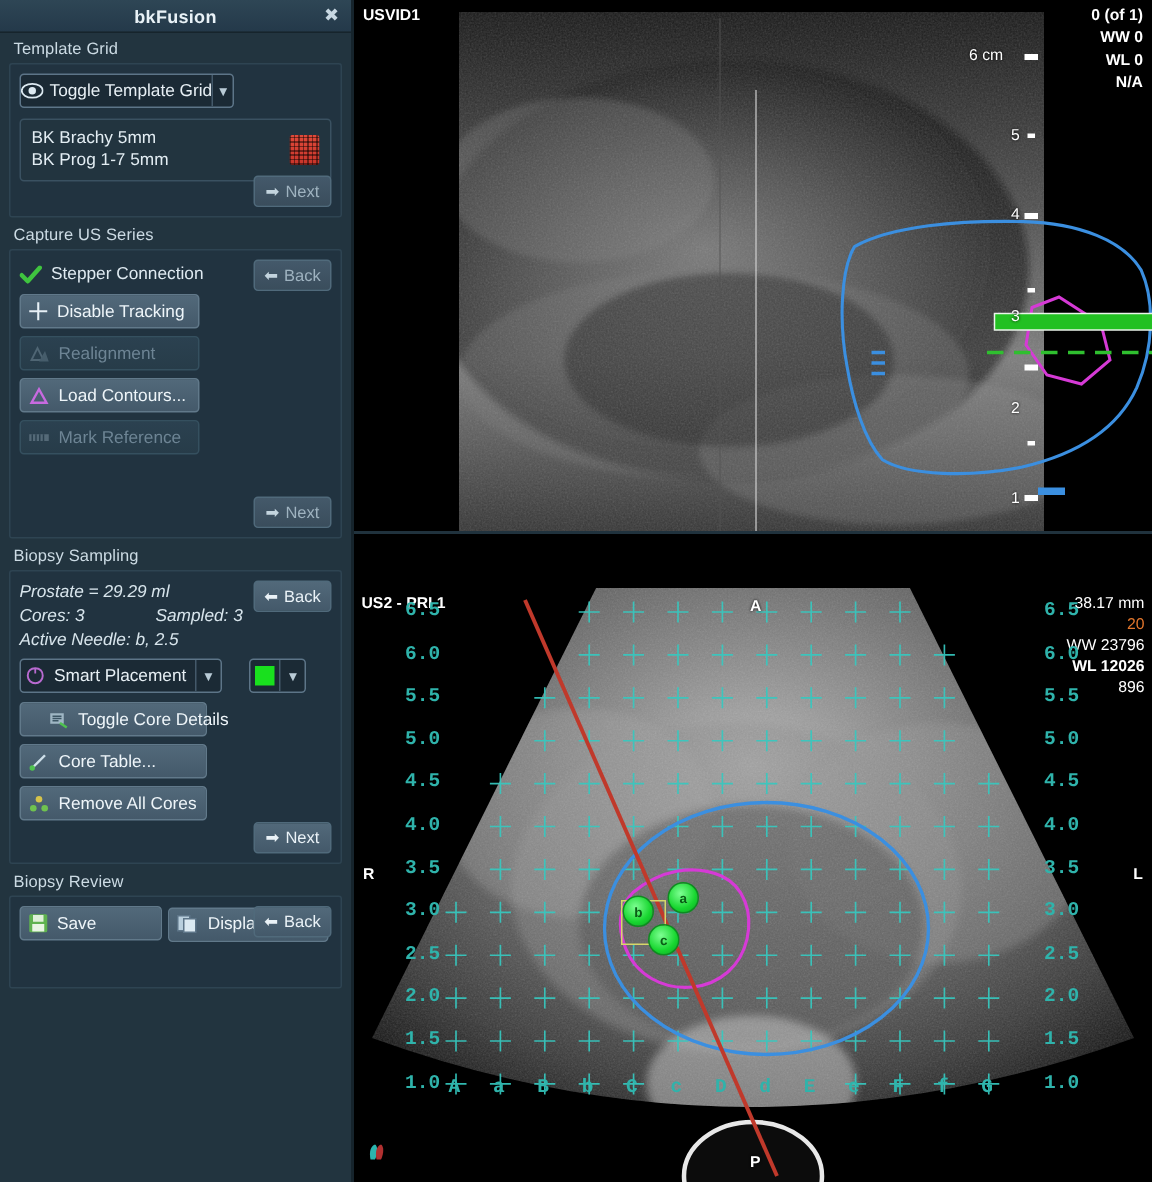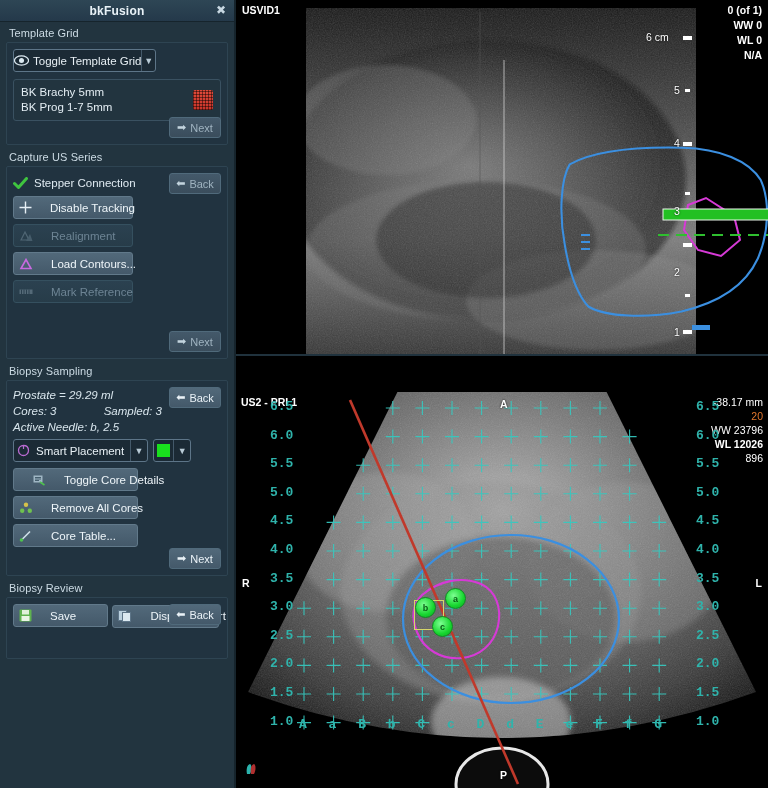--- a/index.html
+++ b/index.html
@@ -59,21 +59,20 @@
     background-color: #4d6playing;
     border: 1px solid #5b7competitors;
     border-radius: 3px;
     color: #eef5f9; font-size: 11.5px;
     cursor: pointer; white-space: nowrap;
     margin-bottom: 5px;
   }
   .btn {
     background: linear-gradient(#52697a, #44596a);
     border: 1px solid #61798a;
-    gap: 12px;
   }
   .btn:last-child { margin-bottom: 0; }
   .btn .ico { margin-right: 6px; display: inline-flex; align-items:center; }
   .btn.disabled {
     background: linear-gradient(#2b4150, #273c49);
     border: 1px solid #35505f;
     color: #6d8494;
     cursor: default;
   }
   .btn.disabled .ico { opacity: .45; }
@@ -258,21 +257,21 @@
         <div class="glabel">Biopsy Sampling</div>
         <div class="gbody" style="height:196px;">
 
           <div class="kvrow">Prostate = 29.29 ml</div>
           <div class="kvrow">
             <span>Cores: 3</span>
             <span style="margin-left:44px;text-align:right;">Sampled: 3</span>
           </div>
           <div class="kvrow" style="margin-bottom:4px;">Active Needle: b, 2.5</div>
 
-          <div style="display:flex;gap:5px;margin-bottom:6px;">
+          <div style="display:flex;gap:18px;margin-bottom:6px;">
             <div class="dropdown" style="width:135px;">
               <span class="dicon">
                 <svg width="13" height="13" viewBox="0 0 13 13">
                   <path d="M6.5 1.5 C9.5 1.5 11.5 3.5 11.5 6.5 C11.5 9.5 9 11.5 6.5 11.5 C4 11.5 1.5 9.5 1.5 6.5 C1.5 3.5 3.5 1.5 6.5 1.5 Z" fill="none" stroke="#b86ad0" stroke-width="1.3"></path>
                   <path d="M6.5 1.5 V5" stroke="#b86ad0" stroke-width="1.2"></path>
                 </svg>
               </span>
               <span class="dtext">Smart Placement</span>
               <span class="dcaret">▼</span>
             </div>
@@ -291,36 +290,36 @@
                 <path d="M3 3.5 H9 M3 5 H9 M3 6.5 H7" stroke="#3b5463" stroke-width="0.9"></path>
                 <path d="M8 8 L12.5 11" stroke="#4fc24f" stroke-width="1.6"></path>
               </svg>
             </span>
             <span>Toggle Core Details</span>
           </div>
 
           <div class="btn w120" style="width:125px;">
             <span class="ico">
               <svg width="14" height="12" viewBox="0 0 14 12">
+                <path d="M2.5 10 L11 1.5" stroke="#cfe0ea" stroke-width="1.6"></path>
+                <circle cx="2.5" cy="10" r="1.8" fill="#4fc24f"></circle>
+              </svg>
+            </span>
+            <span>Core Table...</span>
+          </div>
+
+          <div class="btn w120" style="width:125px;">
+            <span class="ico">
+              <svg width="14" height="12" viewBox="0 0 14 12">
                 <circle cx="7" cy="2.8" r="2.2" fill="#d6c34a"></circle>
                 <circle cx="3.2" cy="8.8" r="2.2" fill="#6fc24f"></circle>
                 <circle cx="10.8" cy="8.8" r="2.2" fill="#6fc24f"></circle>
               </svg>
             </span>
             <span>Remove All Cores</span>
-          </div>
-
-          <div class="btn w120" style="width:125px;">
-            <span class="ico">
-              <svg width="14" height="12" viewBox="0 0 14 12">
-                <path d="M2.5 10 L11 1.5" stroke="#cfe0ea" stroke-width="1.6"></path>
-                <circle cx="2.5" cy="10" r="1.8" fill="#4fc24f"></circle>
-              </svg>
-            </span>
-            <span>Core Table...</span>
           </div>
 
           <div class="navbtn enabled" style="top:6px;">
             <span class="arr">⬅</span>
             <span>Back</span>
           </div>
           <div class="navbtn enabled" style="bottom:6px;">
             <span class="arr">➡</span>
             <span>Next</span>
           </div>

